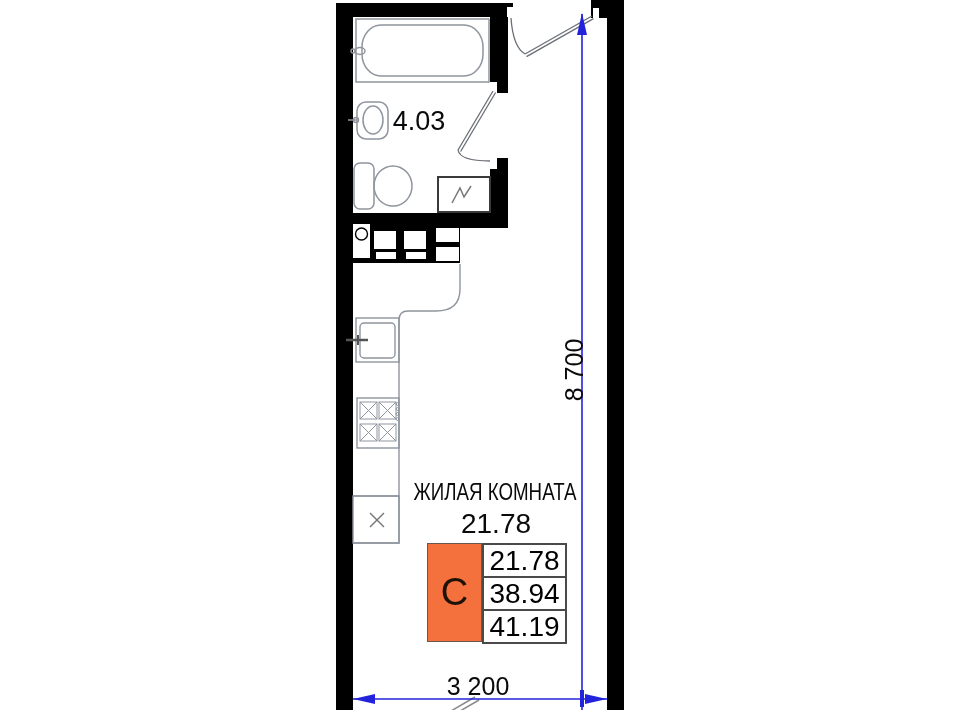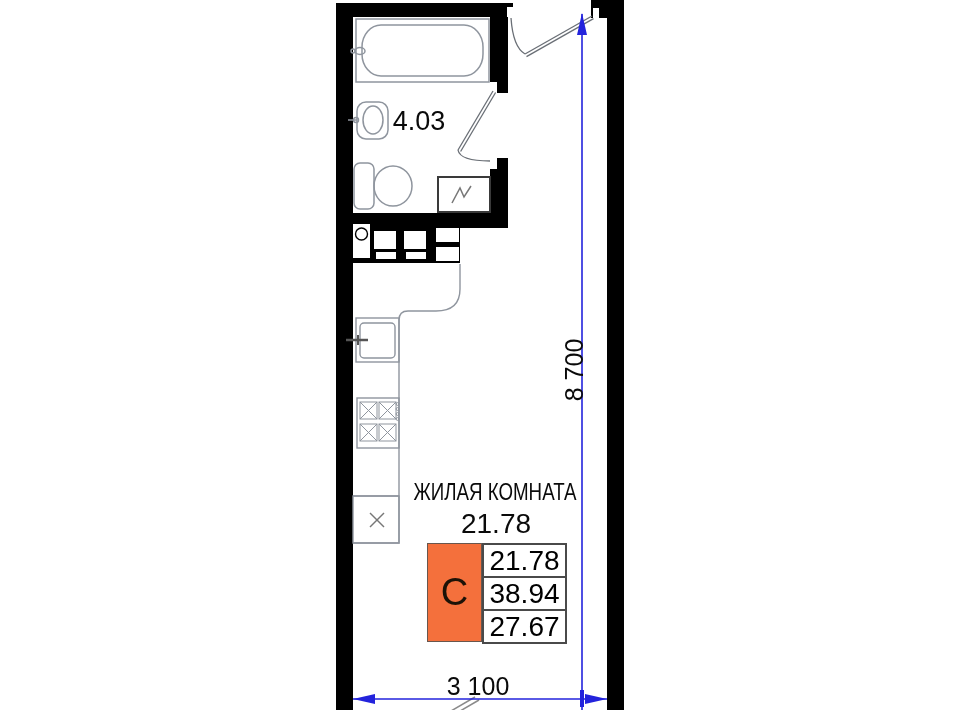--- a/index.html
+++ b/index.html
@@ -154,24 +154,24 @@
   </svg>
 
   <div class="lbl lbl-bath-area" style="left:419px;top:121px;">4.03</div>
 
   <div class="lbl lbl-room-name" style="left:495px;top:492px;">ЖИЛАЯ КОМНАТА</div>
 
   <div class="lbl lbl-room-area" style="left:496px;top:524px;">21.78</div>
 
   <div class="lbl lbl-dim-v" style="left:574px;top:370px;">8 700</div>
 
-  <div class="lbl lbl-dim-h" style="left:478px;top:686px;">3 100</div>
+  <div class="lbl lbl-dim-h" style="left:478px;top:686px;">3 200</div>
 
   <div class="legend">
     <div class="legend-badge">С</div>
     <div class="legend-table">
       <div class="legend-row">21.78</div>
       <div class="legend-row">38.94</div>
-      <div class="legend-row">27.67</div>
+      <div class="legend-row">41.19</div>
     </div>
   </div>
 
 </div>
 
 </body></html>

